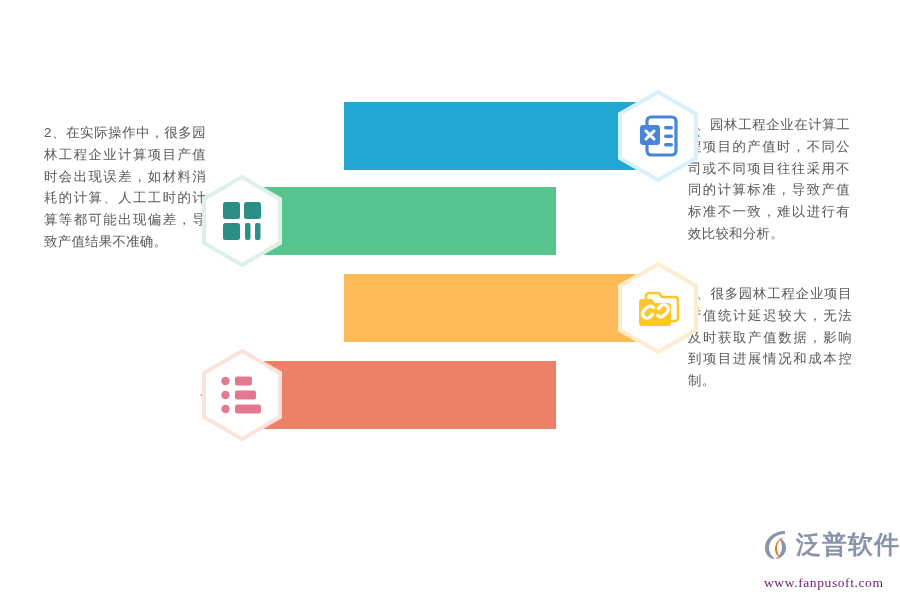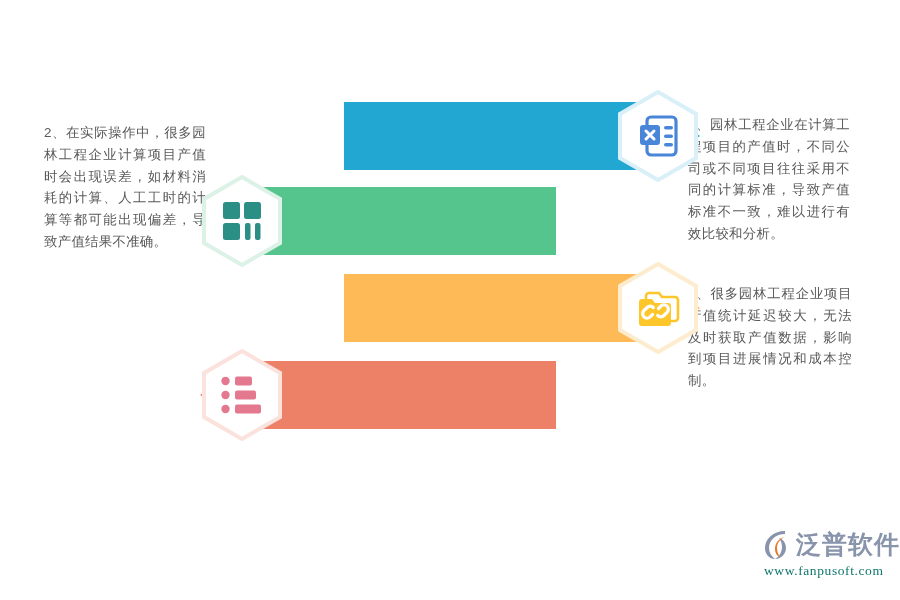--- a/index.html
+++ b/index.html
@@ -61,23 +61,23 @@
   .logo{position:absolute;left:762px;top:528px;width:128px;height:54px;}
   .logo-row{display:flex;align-items:center;height:34px;}
   .logo-mark{width:34px;height:34px;position:relative;flex:none;}
   .logo-mark svg{display:block;}
   .logo-text{
     font-family:"DejaVu Sans","Liberation Sans",sans-serif;
     font-size:25px;font-weight:bold;color:#8894ab;letter-spacing:1px;
     line-height:34px;white-space:nowrap;
   }
   .logo-url{
-    margin-top:1px;margin-left:2px;
+    margin-top:13px;margin-left:2px;
     font-family:"Liberation Serif","DejaVu Serif",serif;
-    font-size:13.5px;color:#0f766e;letter-spacing:.6px;white-space:nowrap;
+    font-size:13.5px;color:#701a75;letter-spacing:.6px;white-space:nowrap;
   }
 </style>
 </head>
 <body>
 
 <div class="canvas">
 
   <div class="txt txt-2">2、在实际操作中，很多园林工程企业计算项目产值时会出现误差，如材料消耗的计算、人工工时的计算等都可能出现偏差，导致产值结果不准确。</div>
   <div class="txt txt-1">1、园林工程企业在计算工程项目的产值时，不同公司或不同项目往往采用不同的计算标准，导致产值标准不一致，难以进行有效比较和分析。</div>
   <div class="txt txt-3">3、很多园林工程企业项目产值统计延迟较大，无法及时获取产值数据，影响到项目进展情况和成本控制。</div>

